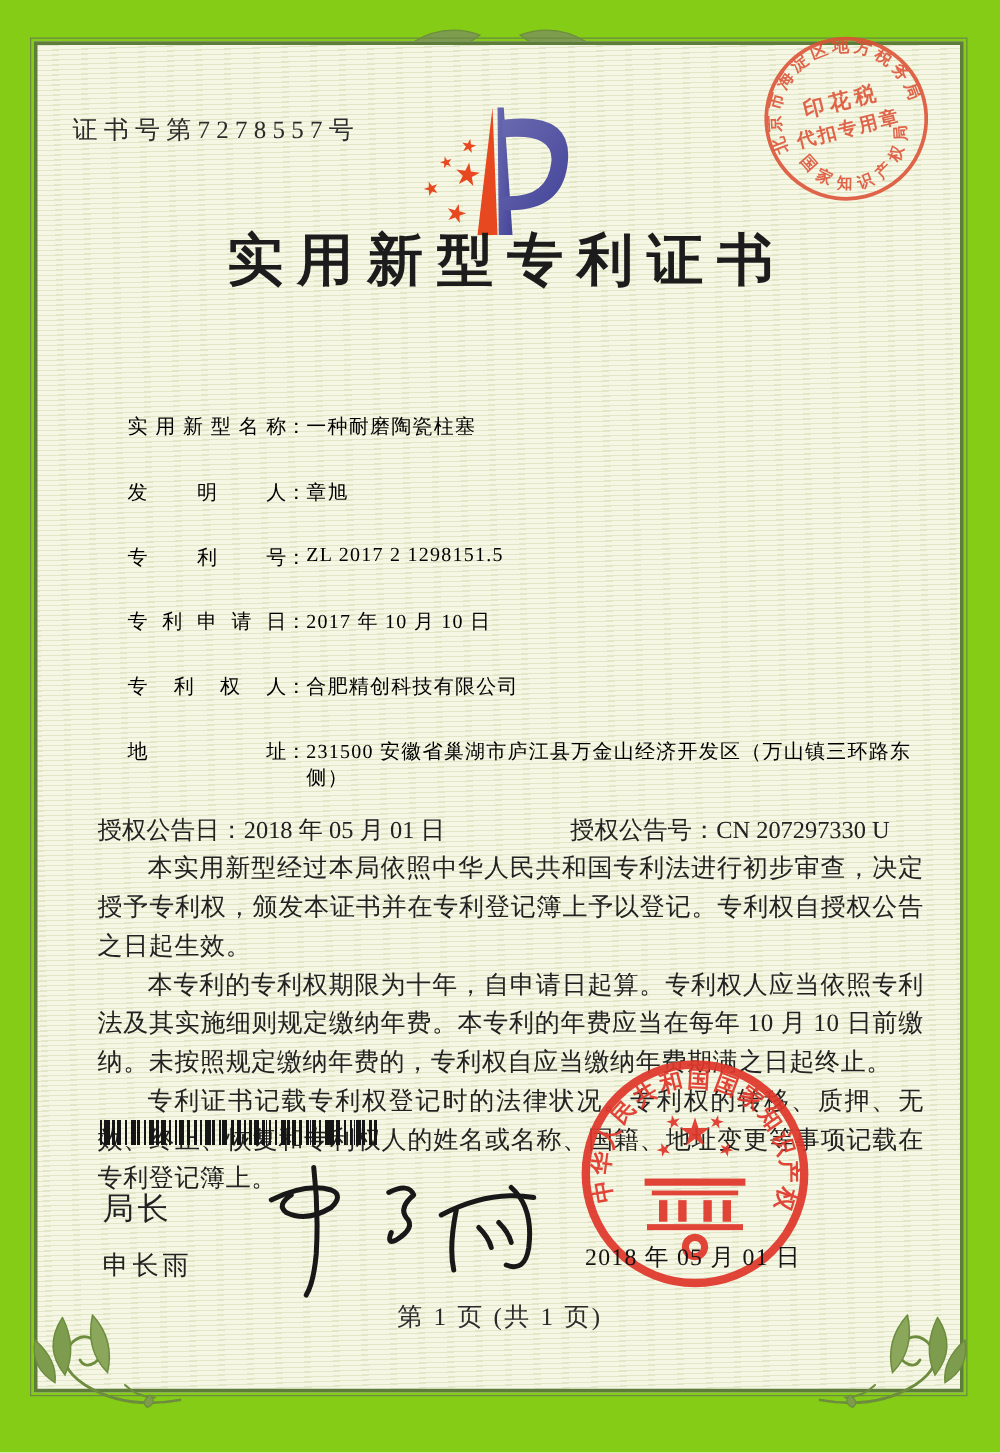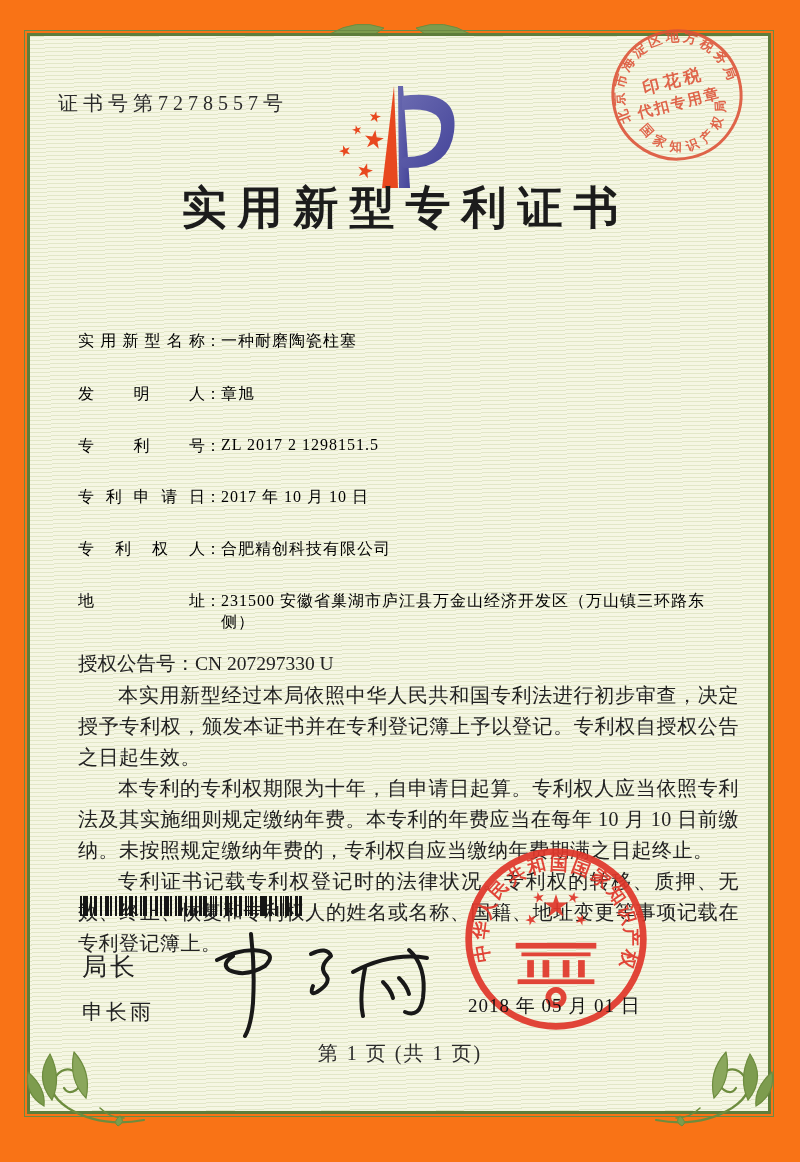--- a/index.html
+++ b/index.html
@@ -1,34 +1,34 @@
 <!DOCTYPE html>
 <html><head>
 <meta charset="utf-8">
 <style>
   * { margin:0; padding:0; box-sizing:border-box; }
   html,body { width:800px; }
   body { font-family:"Liberation Serif","DejaVu Serif",serif; background:#fcfcf9; }
-  .page { position:relative; width:800px; height:1162px; background:#f97316; overflow:hidden; }
+  .page { position:relative; width:800px; height:1162px; background:#84cc16; overflow:hidden; }
 
   .cert {
     position:absolute; left:27px; top:33px; width:744px; height:1081px;
     border:3px solid #5e7d3b; outline:1px solid #6b8a44; outline-offset:2px;
     background-color:#f5f6e3;
     background-image:repeating-linear-gradient(178deg, rgba(168,185,115,0.25) 0 1px, rgba(0,0,0,0) 1px 4px);
   }
 
   .cert-no { position:absolute; left:31px; top:57px; font-size:20px; letter-spacing:5px; color:#2b2b2b; }
 
   .logo { position:absolute; left:300px; top:40px; width:162px; height:132px; }
 
   .title { position:absolute; left:0; top:178px; width:100%; text-align:center;
            font-size:45px; font-weight:700; letter-spacing:11px; color:#1c1c1c; text-indent:11px; }
   .frow { position:absolute; left:0; display:flex; align-items:flex-start; }
-  .flabel { display:inline-block; width:127px; text-align:justify; text-align-last:justify; text-justify:distribute; }
+  .flabel { display:inline-block; width:127px; text-align:justify; text-align-last:justify; text-justify:distribute;margin-left:24px; }
   .fcolon { display:inline-block; }
   .fvalue { display:inline-block; letter-spacing:1px; }
   .fvalue.wrap { width:492px; letter-spacing:1px; }
 
   .grant-row { position:absolute; left:50px; top:617px; width:680px; font-size:19.5px; color:#222; display:flex; }
   .grant-left { width:378px; }
   .grant-right { }
 
   .body-text { position:absolute; left:50px; top:648px; width:661px; font-size:20px;
                line-height:31px; color:#222; text-align:justify; }
@@ -154,20 +154,21 @@
       <span class="fvalue">合肥精创科技有限公司</span>
     </div>
     <div class="frow" style="left:78px; top:591px;">
       <span class="flabel">地址</span>
         <span class="fcolon">：</span>
       <span class="fvalue wrap">231500 安徽省巢湖市庐江县万金山经济开发区（万山镇三环路东侧）</span>
     </div>
   </div>
 
   <div class="grant-row" style="position:absolute; left:78px; top:650px;">
+    <span class="grant-left"><span>授权公告日</span><span>：</span><span>2018 年 05 月 01 日</span></span>
     <span class="grant-right"><span>授权公告号</span><span>：</span><span>CN 207297330 U</span></span>
   </div>
 
   <div class="body-text" style="left:78px; top:680px;">
     <p>本实用新型经过本局依照中华人民共和国专利法进行初步审查，决定授予专利权，颁发本证书并在专利登记簿上予以登记。专利权自授权公告之日起生效。</p>
     <p>本专利的专利权期限为十年，自申请日起算。专利权人应当依照专利法及其实施细则规定缴纳年费。本专利的年费应当在每年 10 月 10 日前缴纳。未按照规定缴纳年费的，专利权自应当缴纳年费期满之日起终止。</p>
     <p>专利证书记载专利权登记时的法律状况。专利权的转移、质押、无效、终止、恢复和专利权人的姓名或名称、国籍、地址变更等事项记载在专利登记簿上。</p>
   </div>
 
   <div class="barcode" style="left:80px; top:896px;"></div>

